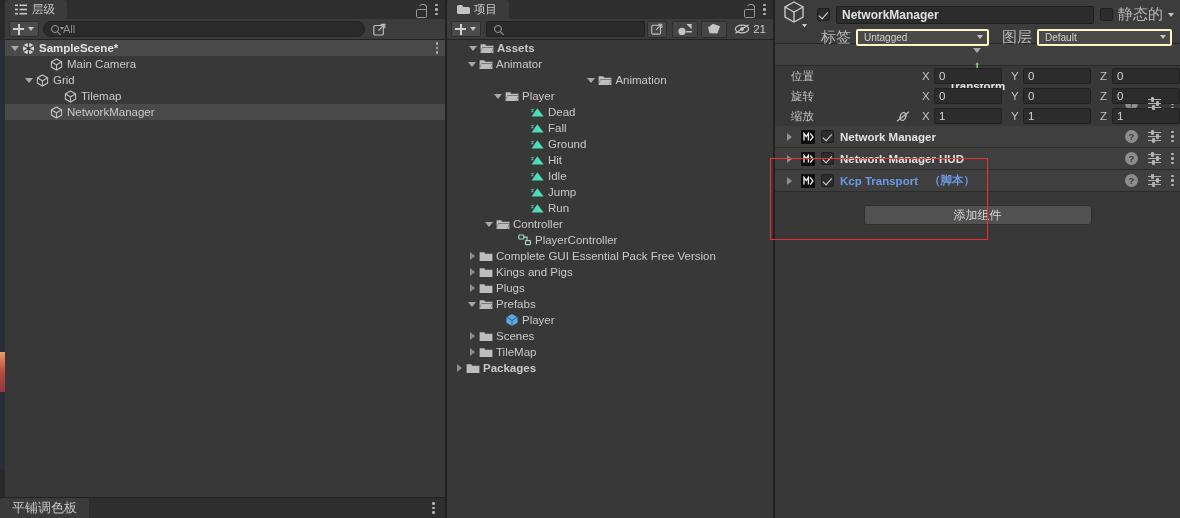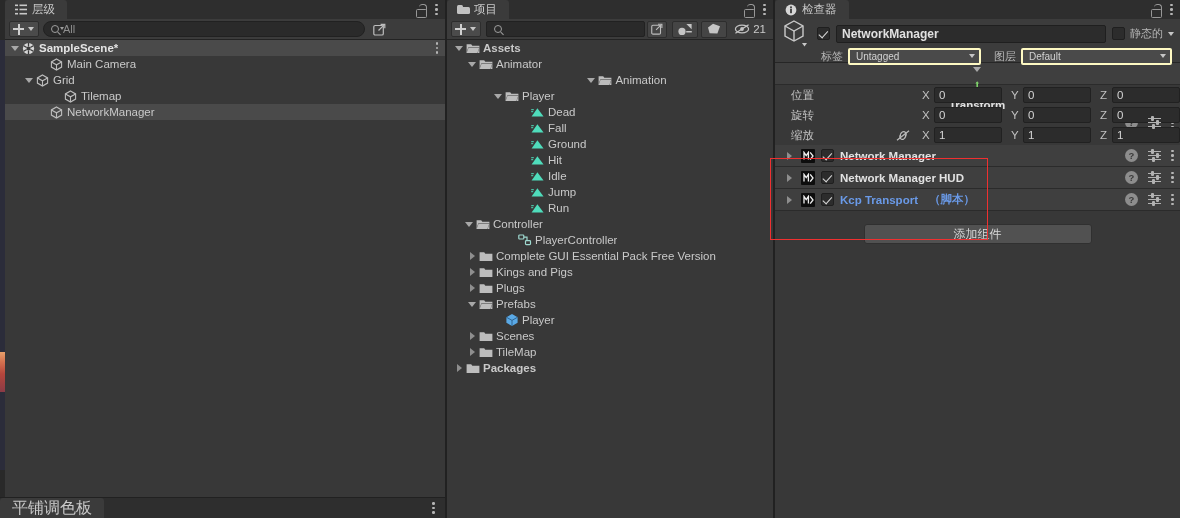--- a/index.html
+++ b/index.html
@@ -138,21 +138,21 @@
     content: ""; position: absolute; left: 3.2px; top: 1px; width: 4px; height: 7.5px;
     border: solid #d8d8d8; border-width: 0 1.8px 1.8px 0; transform: rotate(42deg);
   }
   .namefield {
     flex: 1; height: 18px; background: #2c2c2c; border: 1px solid #1f1f1f; border-radius: 2px;
     display: flex; align-items: center; padding: 0 5px;
     font-weight: bold; color: #e0e0e0; font-size: 12px; min-width: 0;
   }
   .staticbox { display: flex; align-items: center; gap: 5px; flex: none; }
   .insp-r2 { display: flex; align-items: center; gap: 5px; height: 18px; margin-top: 4px; }
-  .fieldlabel { color: #b8b8b8; font-size: 11px; }
+  .fieldlabel { color: #b8b8b8; font-size: 15px; }
   .dropdown {
     height: 17px; background: #4a4a4a; border: 2px solid #fef9c3; border-radius: 2px;
     display: flex; align-items: center; padding: 0 4px 0 6px; color: #d2d2d2; font-size: 10px;
     min-width: 0;
   }
   .dropdown .dv { flex: 1; overflow: hidden; white-space: nowrap; }
   .dropdown .caret-dn { margin-left: 5px; }
 
   
   .comp-head {
@@ -215,21 +215,21 @@
   }
 
   
   .bottomstrip {
     position: absolute; left: 0; bottom: 0; width: 445px; height: 21px;
     background: #2e2e2e; border-top: 1px solid #212121;
     display: flex; align-items: center;
   }
   .btab {
     height: 20px; display: flex; align-items: center; padding: 0 12px;
-    background: #3b3b3b; color: #c8c8c8; font-size: 16px;
+    background: #3b3b3b; color: #c8c8c8; font-size: 13px;
     border-top-left-radius: 3px; border-top-right-radius: 3px;
   }
 
   .divider-v { position: absolute; top: 0; width: 2px; height: 518px; background: #212121; }
   .hidecount { display: flex; align-items: center; gap: 3px; color: #c9c9c9; font-size: 11.5px; }
 </style>
 </head>
 <body>
 
 <div id="root">
@@ -420,21 +420,21 @@
         <svg width="16" height="12" viewBox="0 0 17 12">
           <ellipse cx="8.5" cy="6" rx="7" ry="4.2" fill="none" stroke="#c4c4c4" stroke-width="1.3"></ellipse>
           <circle cx="8.5" cy="6" r="2" fill="#c4c4c4"></circle>
           <path d="M1.5 10.5 L15.5 1.5" stroke="#c4c4c4" stroke-width="1.4"></path>
         </svg>
         <span>21</span>
       </div>
     </div>
 
     <div class="tree" id="project-tree">
-        <div class="row" style="padding-left: 6px; font-weight: bold;">
+        <div class="row" style="padding-left: 20px; font-weight: bold;">
           <span class="tri">
             <i></i>
           </span>
           <span class="ico">
             <svg width="14" height="11" viewBox="0 0 14 11">
               <path d="M0.6 1.3 h4.6 l1.1 1.5 h7.1 v7.2 h-12.8 z" fill="#bdbdbd"></path>
               <path d="M2.2 4.6 h11.3 l-1.9 5.4 h-11.0 z" fill="#3d3d3d"></path>
               <path d="M2.4 4.9 h10.8 l-1.8 5.1 h-10.8 z" fill="#bdbdbd"></path>
             </svg>
           </span>
@@ -549,21 +549,21 @@
           <span class="tri none"></span>
           <span class="ico">
             <svg width="14" height="12" viewBox="0 0 14 12">
               <path d="M6.4 2.2 L12.6 10.6 H0.6 Z" fill="#4fdcbb"></path>
               <rect x="0.2" y="3.2" width="2.6" height="1" fill="#4fdcbb"></rect>
               <rect x="0.2" y="5.2" width="2.0" height="1" fill="#4fdcbb"></rect>
             </svg>
           </span>
           <span class="lbl">Run</span>
         </div>
-        <div class="row" style="padding-left: 16px;">
+        <div class="row" style="padding-left: 36px;">
           <span class="tri">
             <i></i>
           </span>
           <span class="ico">
             <svg width="14" height="11" viewBox="0 0 14 11">
               <path d="M0.6 1.3 h4.6 l1.1 1.5 h7.1 v7.2 h-12.8 z" fill="#bdbdbd"></path>
               <path d="M2.2 4.6 h11.3 l-1.9 5.4 h-11.0 z" fill="#3d3d3d"></path>
               <path d="M2.4 4.9 h10.8 l-1.8 5.1 h-10.8 z" fill="#bdbdbd"></path>
             </svg>
           </span>
@@ -670,41 +670,20 @@
           </span>
           <span class="lbl">Packages</span>
         </div>
       </div>
   </div>
 
   <div class="divider-v" style="left:773px;"></div>
 
   <div class="panel" style="left:775px; top:0; width:405px; height:518px;">
 
-    <div class="tabstrip">
-      <div class="tab">
-        <span class="ticon">
-          <svg width="12" height="12" viewBox="0 0 12 12">
-            <circle cx="6" cy="6" r="5.4" fill="#d6d6d6"></circle>
-            <rect x="5.1" y="4.8" width="1.8" height="4.4" fill="#3b3b3b"></rect>
-            <rect x="5.1" y="2.4" width="1.8" height="1.8" fill="#3b3b3b"></rect>
-          </svg>
-        </span>
-        <span>检查器</span>
-      </div>
-      <div class="spacer"></div>
-      <div class="tools">
-        <span class="lock"></span>
-        <span class="kebab">
-            <i></i>
-            <i></i>
-            <i></i>
-          </span>
-      </div>
-    </div>
 
     <div class="insp-head">
       <div class="insp-r1">
         <span class="goicon">
           <svg width="28" height="30" viewBox="0 0 28 30">
             <path d="M11 2 L20 7 L20 17 L11 22 L2 17 L2 7 Z" fill="none" stroke="#c9c9c9" stroke-width="1.4"></path>
             <path d="M2 7 L11 12 L20 7" fill="none" stroke="#c9c9c9" stroke-width="1.4"></path>
             <path d="M11 12 L11 22" fill="none" stroke="#c9c9c9" stroke-width="1.4"></path>
             <path d="M19 24 L24 24 L21.5 27.5 Z" fill="#c9c9c9"></path>
           </svg>

